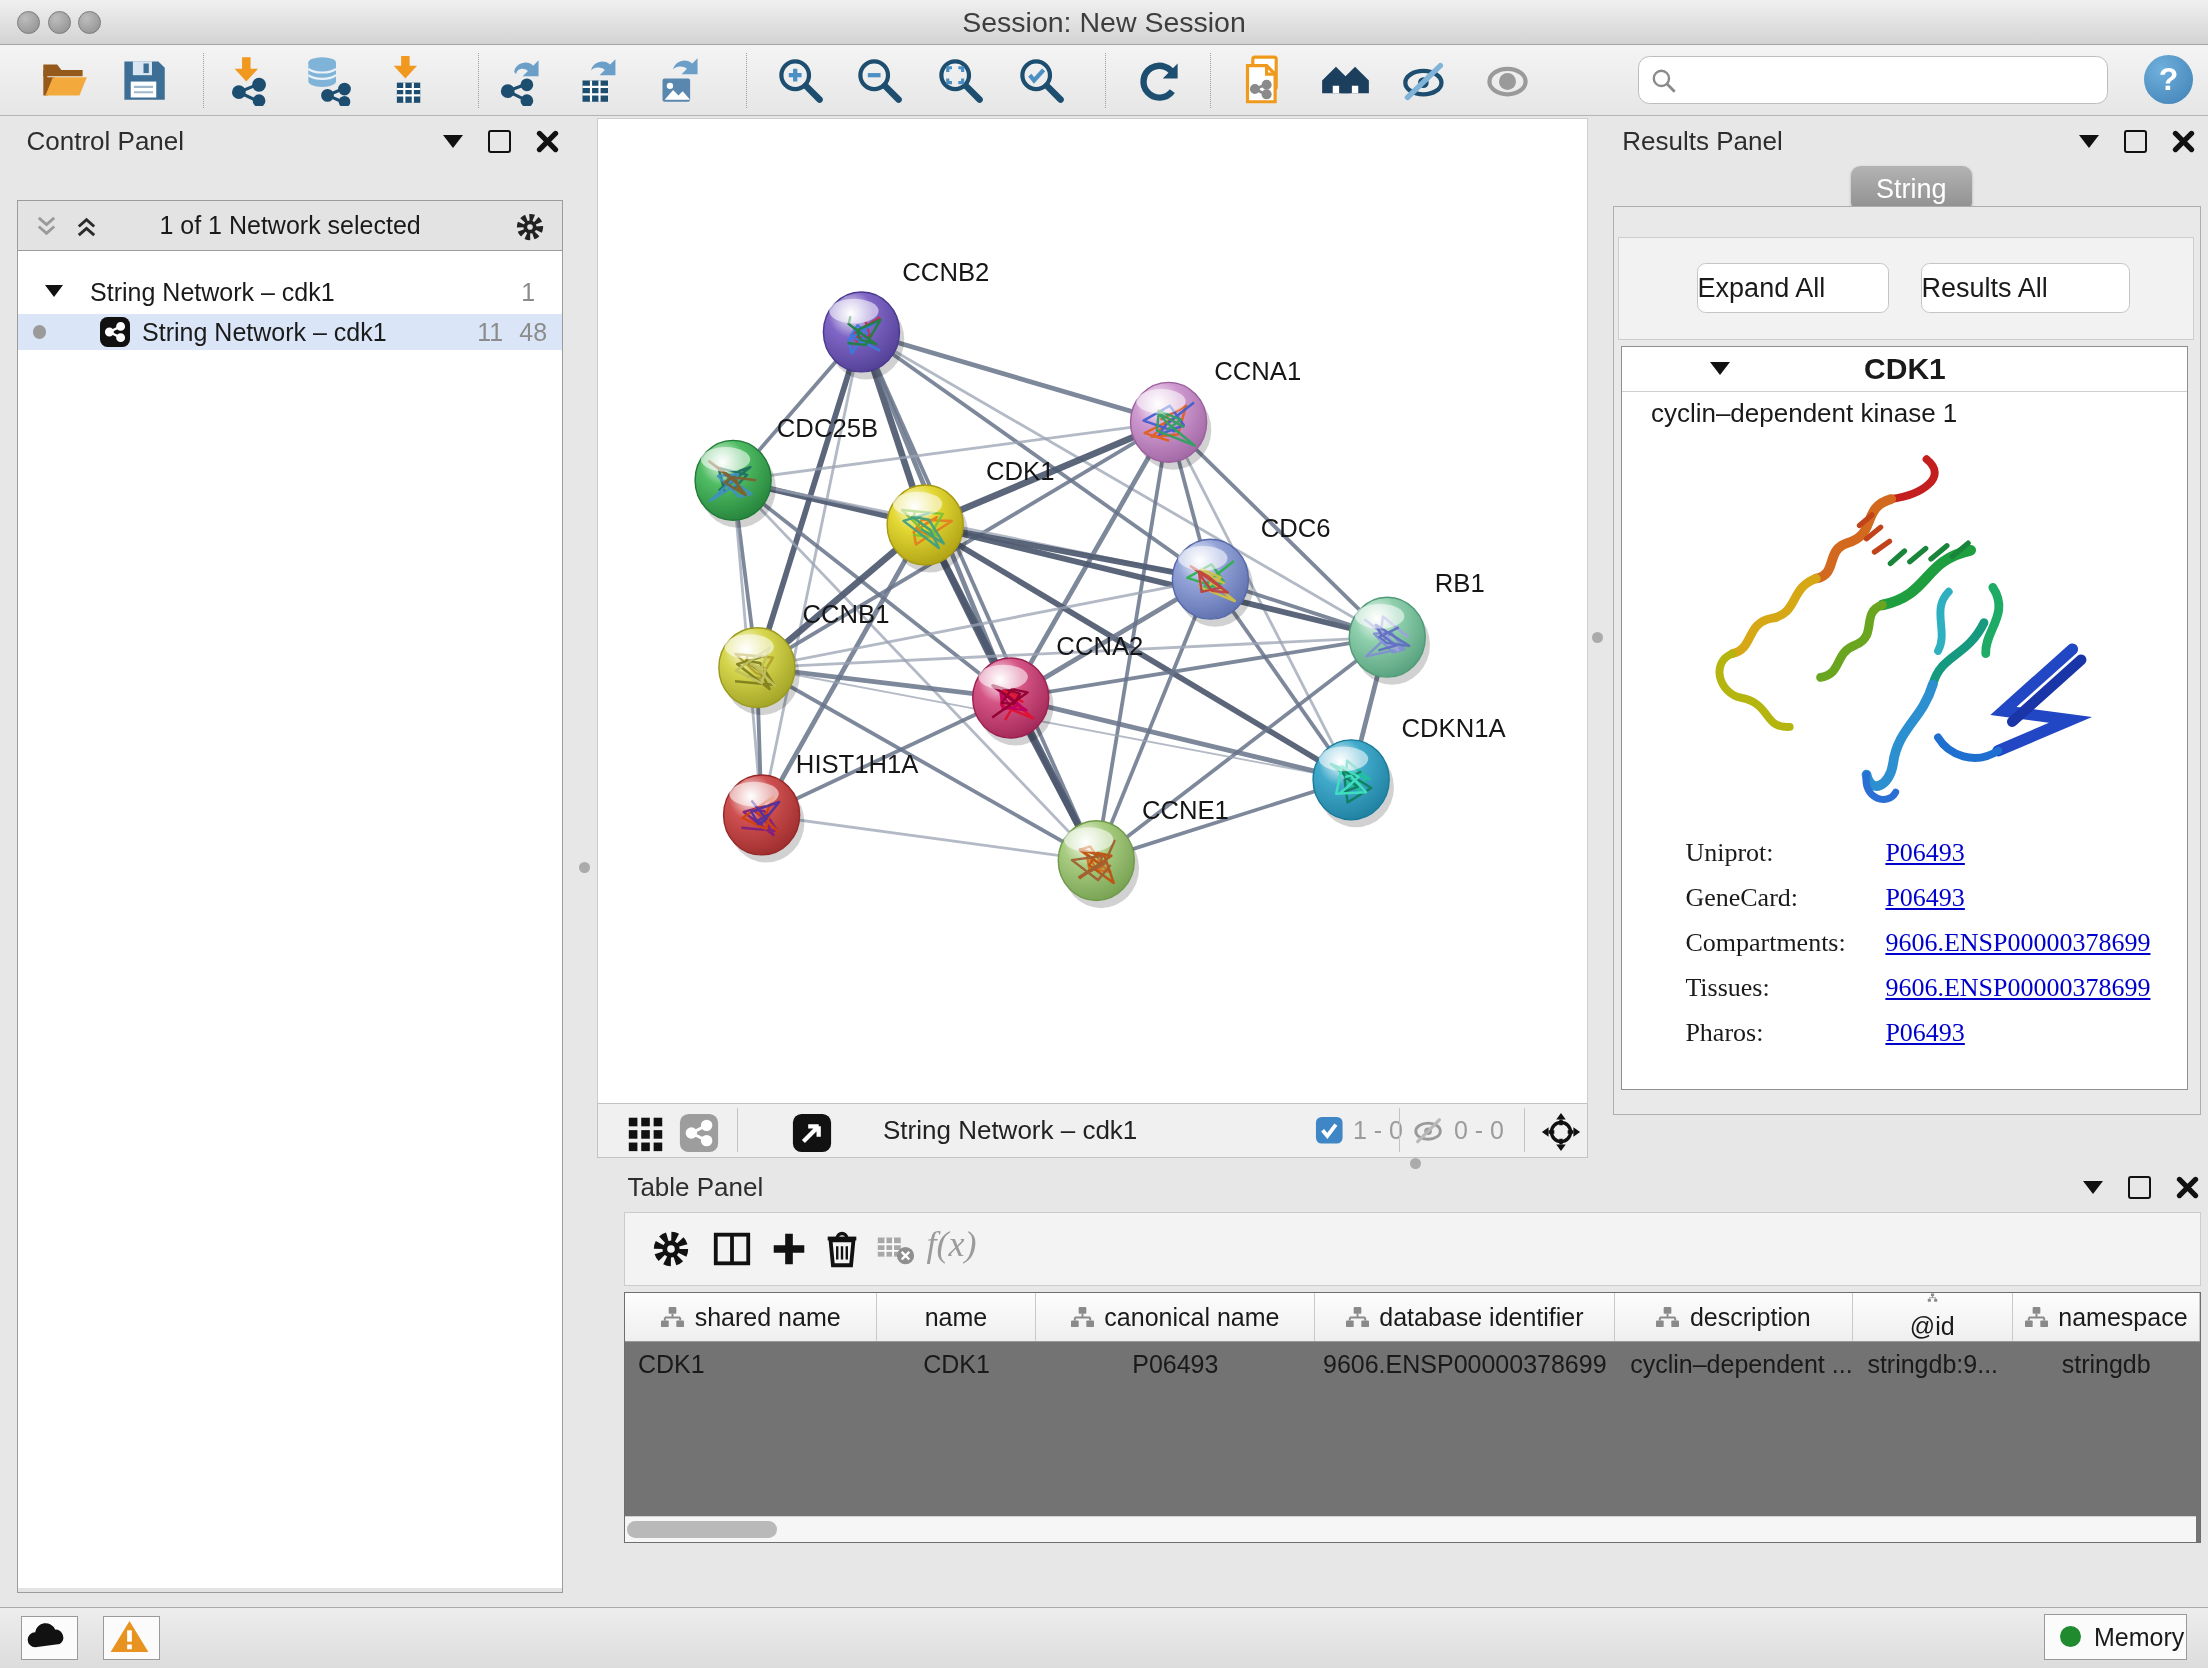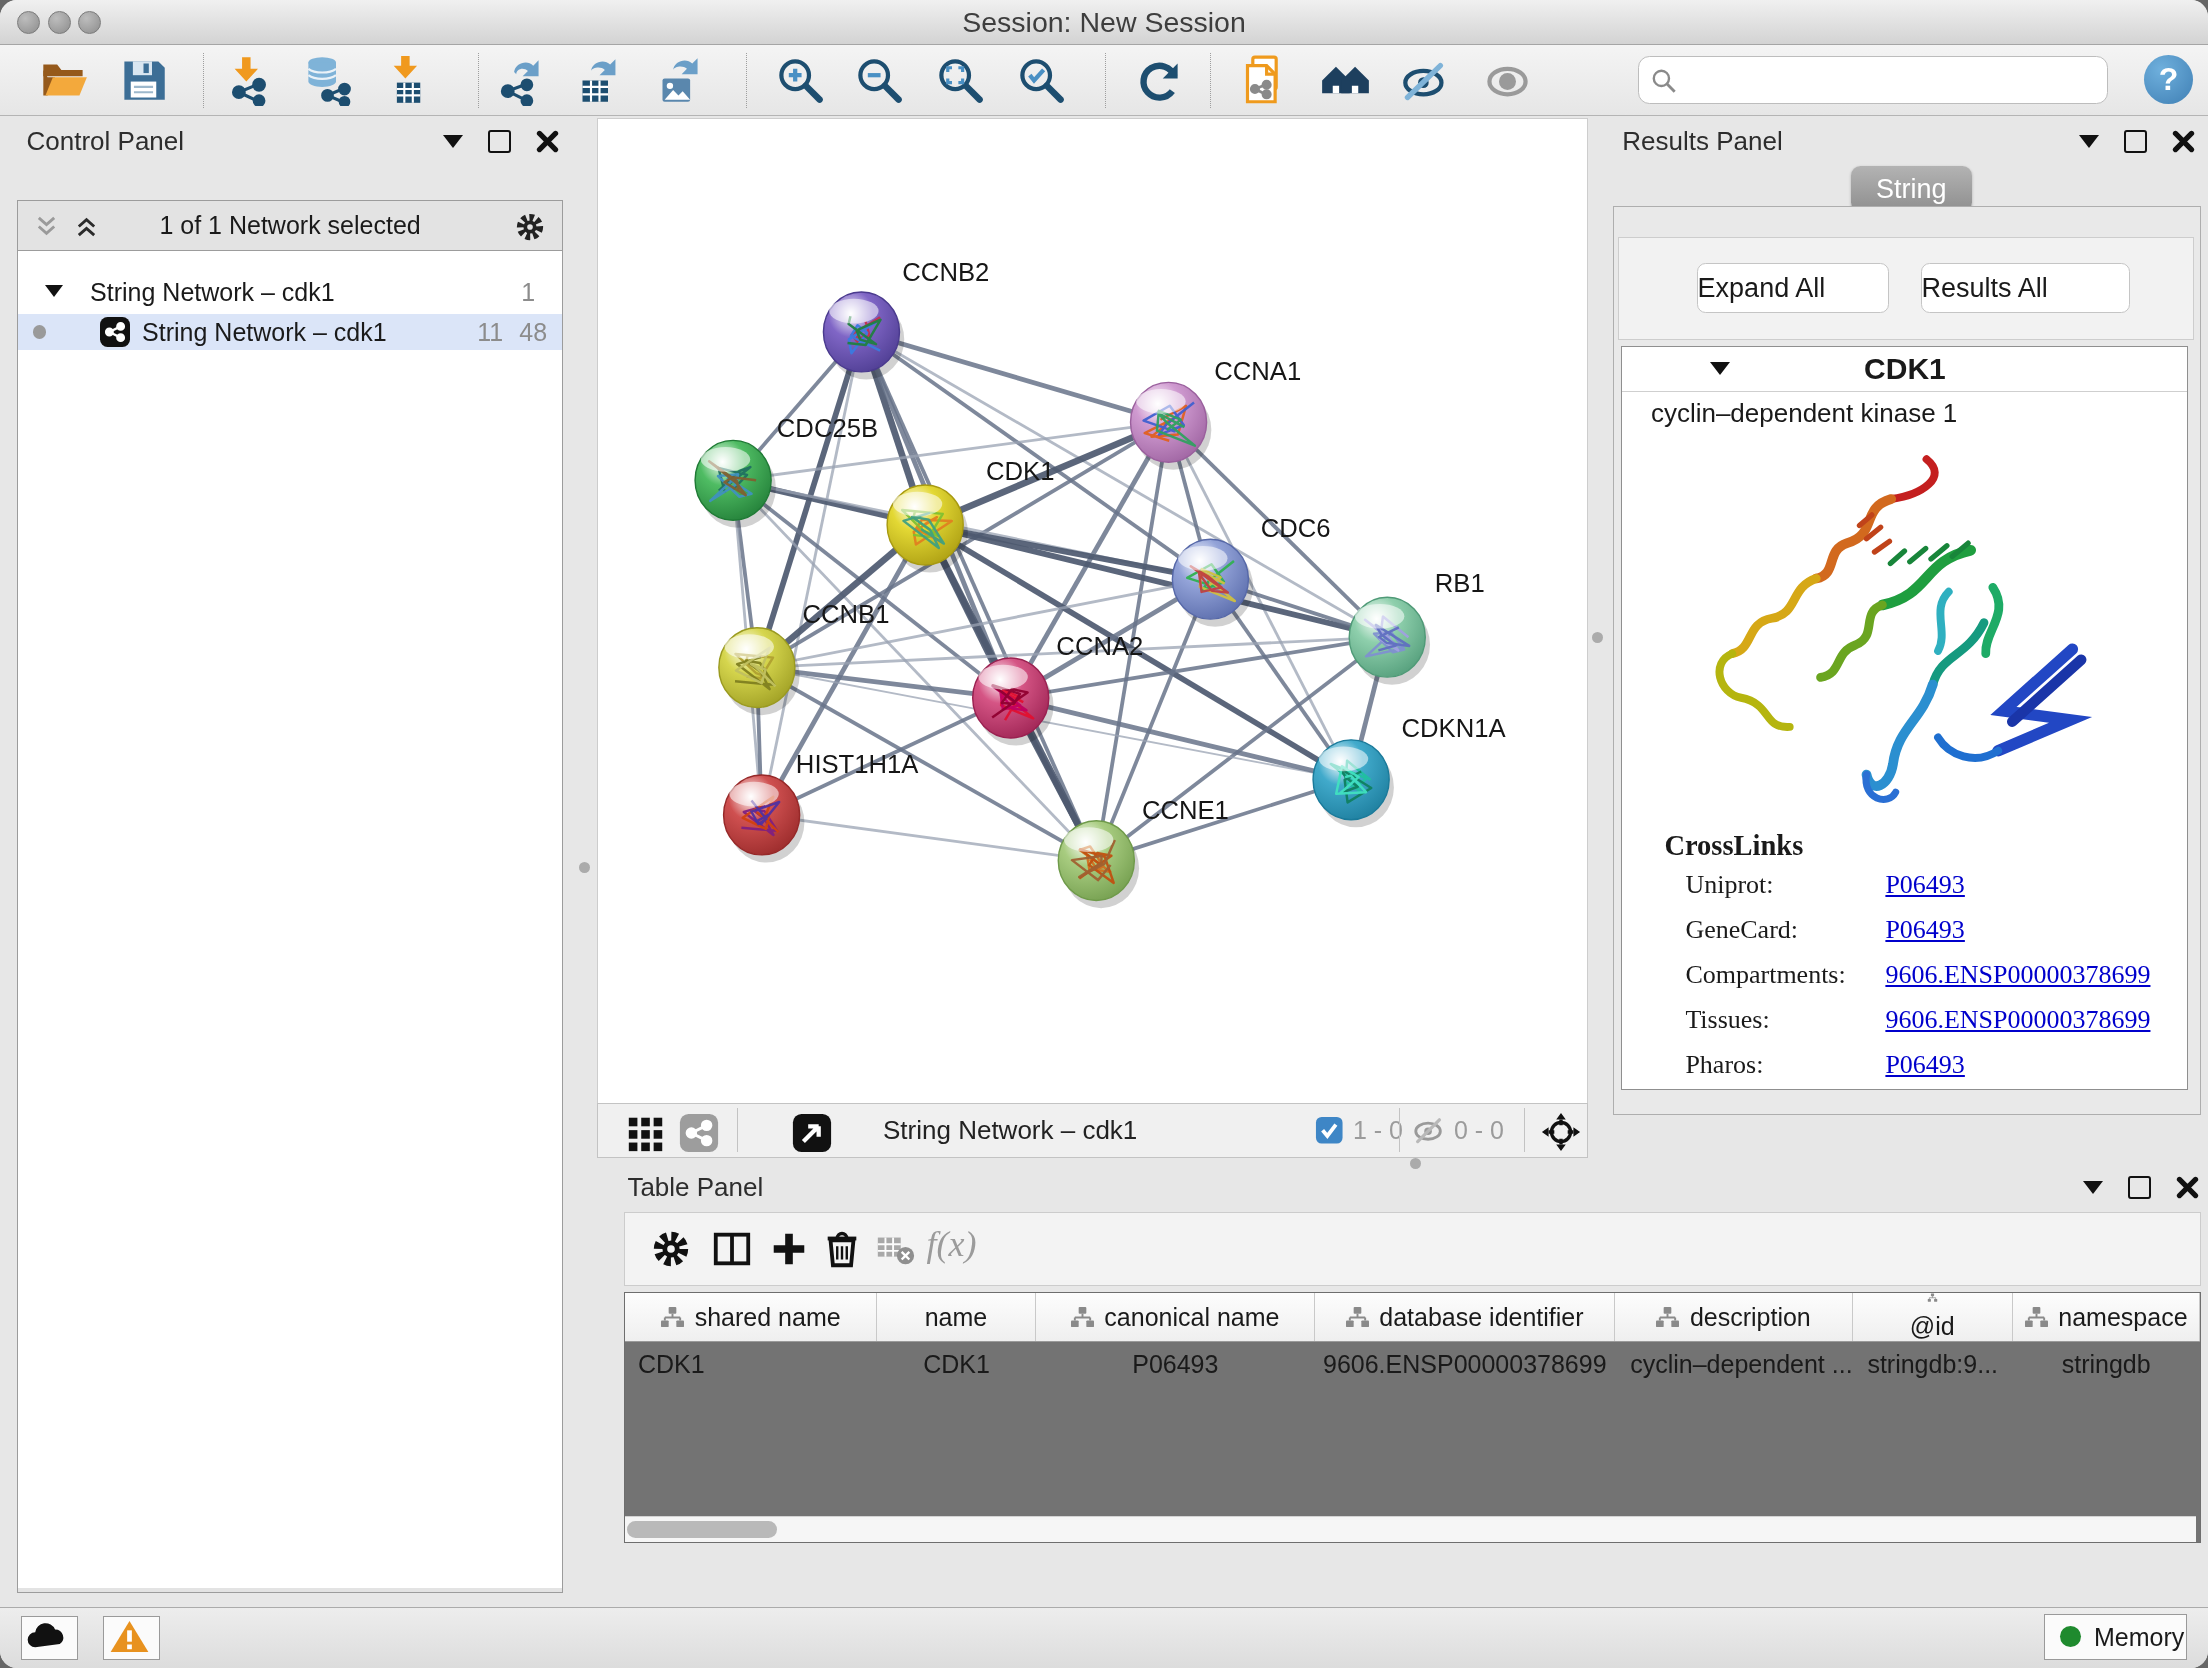--- a/index.html
+++ b/index.html
@@ -1,17 +1,17 @@
 <!DOCTYPE html>
 <html style="font-size:15px"><head>
 <meta charset="utf-8">
 <style>
   html,body{margin:0;padding:0;background:#666;}
   #app{position:relative;width:2208px;height:1668px;background:#e7e7e7;
-       font-family:"Liberation Sans",sans-serif;overflow:hidden;color:#1a1a1a;border-radius:17px;}
+       font-family:"Liberation Sans",sans-serif;overflow:hidden;color:#1a1a1a;}
   .abs{position:absolute;}
   svg{display:block;}
 
   
   #titlebar{left:0;top:0;width:2208px;height:44px;
     background:linear-gradient(#f0f0f0,#d3d3d3);border-bottom:1px solid #a5a5a5;}
   .traffic{width:21px;height:21px;border-radius:50%;top:10.5px;
     background:radial-gradient(circle at 35% 30%,#bdbdbd,#8d8d8d);border:1px solid #7b7b7b;}
   #win-title{left:0;top:0;width:100%;line-height:44px;text-align:center;
     font-size:28.5px;color:#3e3e3e;}
@@ -665,21 +665,20 @@
             <path d="M312 270 C300 310 272 320 267 360 C263 385 242 395 237 372" stroke="#2b8fd0" stroke-width="11"></path>
             <path d="M330 165 C310 185 330 210 318 232" stroke="#2fb0c0" stroke-width="9"></path>
             <path d="M470 230 L392 300 L468 310 L386 345" stroke="#2247c4" stroke-width="13"></path>
             <path d="M480 242 L402 312" stroke="#1a35a8" stroke-width="12"></path>
             <path d="M386 345 C360 362 330 350 318 330" stroke="#1f6fd0" stroke-width="9"></path>
             <path d="M237 372 C232 400 262 408 270 392" stroke="#2a6fd4" stroke-width="8"></path>
           </g>
         </svg>
 
         <div id="crosslinks" class="abs">
-          <div id="crosslinks-title">CrossLinks</div>
           <div id="crosslinks-rows">
               <div class="cl-row">
                 <span class="cl-label">Uniprot:</span>
                 <span class="cl-value">P06493</span>
               </div>
               <div class="cl-row">
                 <span class="cl-label">GeneCard:</span>
                 <span class="cl-value">P06493</span>
               </div>
               <div class="cl-row">

